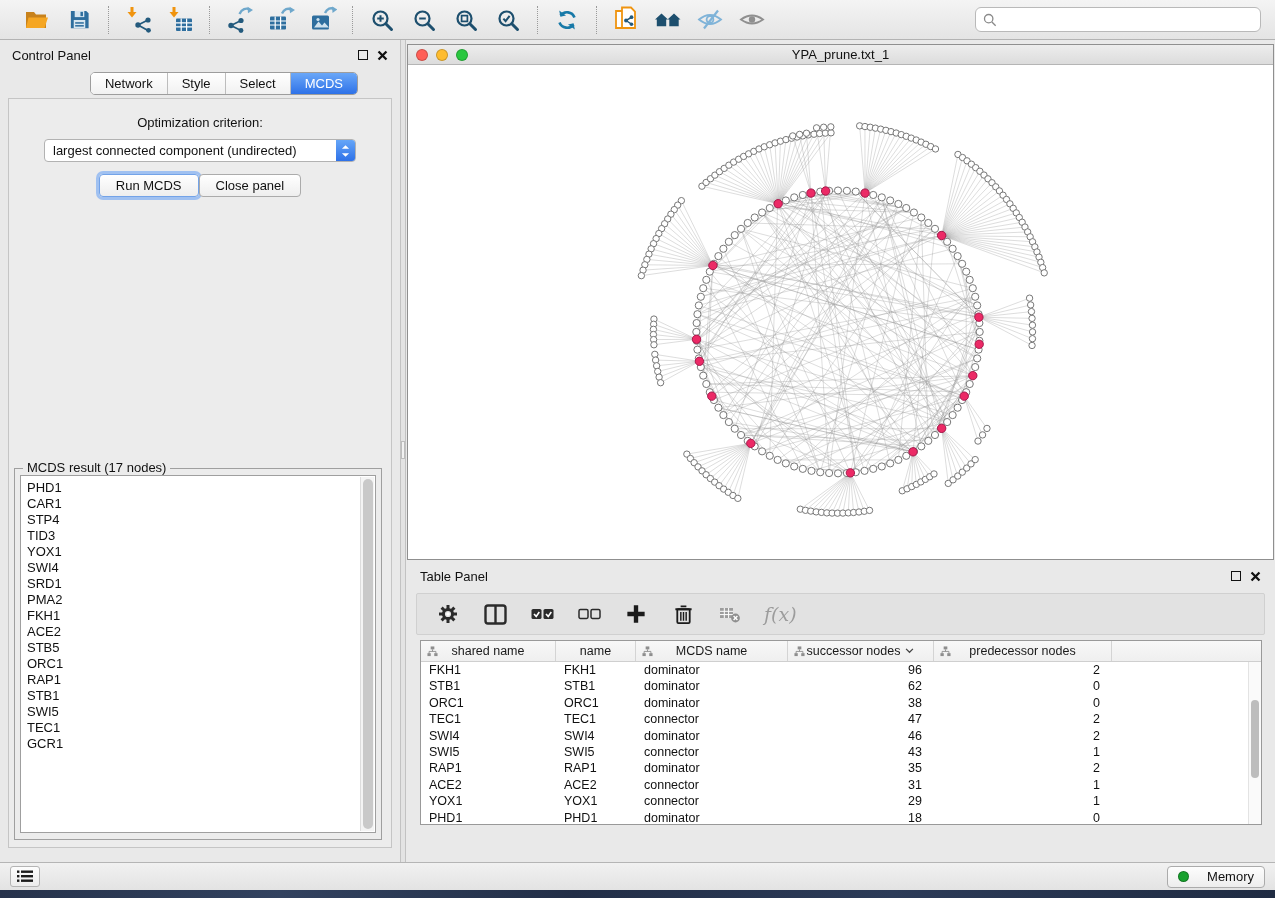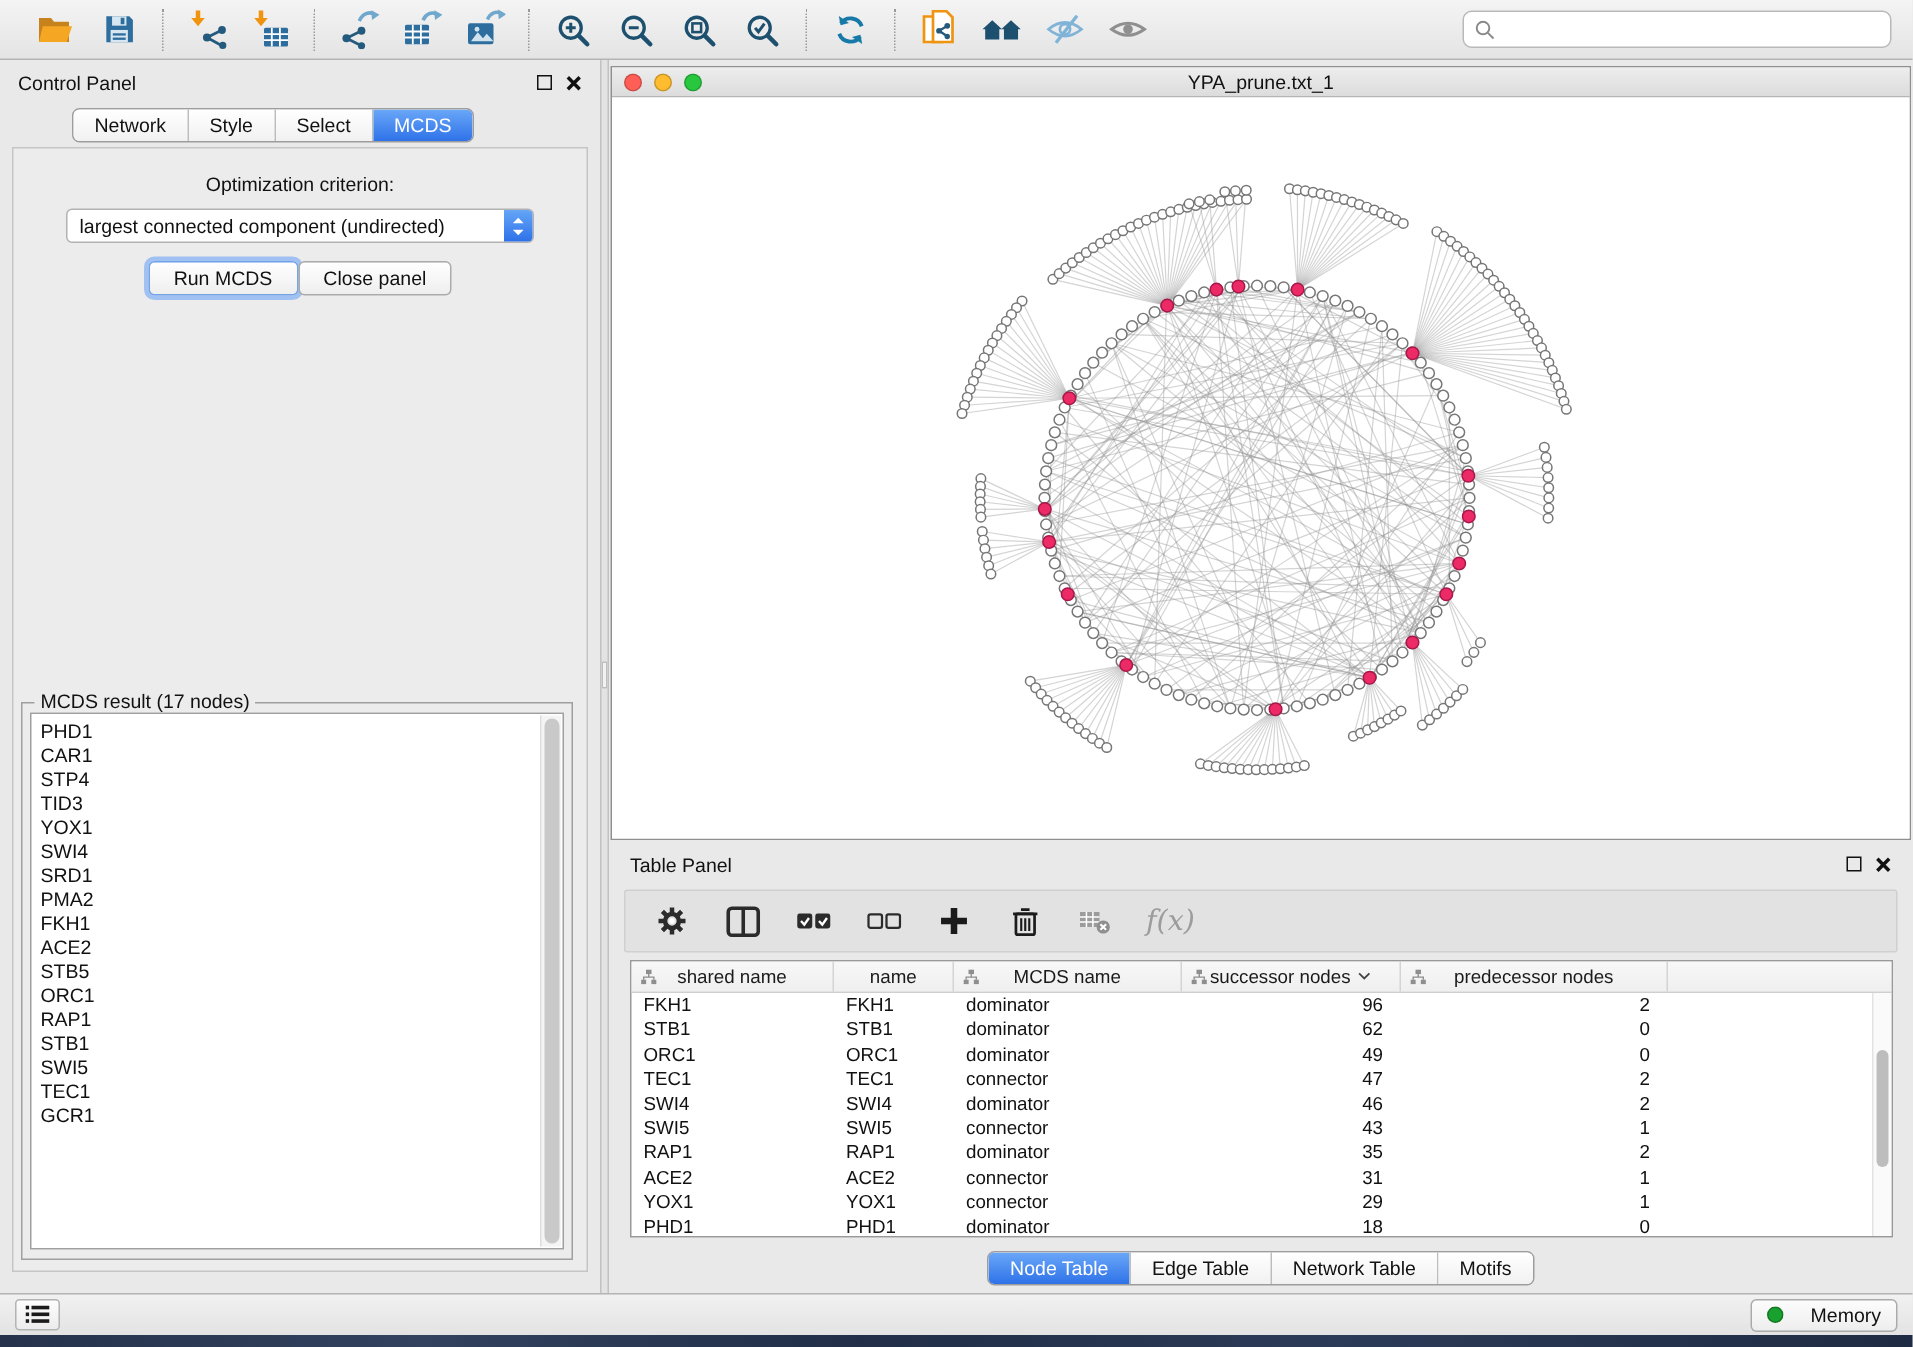--- a/index.html
+++ b/index.html
@@ -21,21 +21,21 @@
   .control-panel { width:400px; height:822px; background:#e9e9e9; position:relative; }
   .v-splitter { width:6px; height:822px; background:#e3e3e3; border-left:1px solid #c2c2c2; border-right:1px solid #c2c2c2; position:relative; }
   .v-splitter .grip { position:absolute; top:401px; left:0; width:4px; height:18px; background:#f2f2f2; border:1px solid #bdbdbd; }
   .right-pane { width:869px; height:822px; display:flex; flex-direction:column; }
 
   
   .cp-titlebar { height:30px; display:flex; align-items:center; padding:0 12px; }
   .cp-title { font-size:13px; color:#111; }
   .panel-btns { margin-left:auto; display:flex; align-items:center; gap:9px; }
   .float-btn { width:10px; height:10px; border:1.6px solid #111; background:transparent; }
-  .cp-tabs { display:flex; margin-top:2px;padding-left:48px; }
+  .cp-tabs { display:flex; justify-content:center; margin-top:2px;padding-left:48px; }
   .seg { display:inline-flex; border:1px solid #9d9d9d; border-radius:5px; overflow:hidden; background:#fff; }
   .seg-tab { font-size:13px; color:#111; padding:3px 14px; border-right:1px solid #bdbdbd; background:linear-gradient(#ffffff,#f1f1f1); }
   .seg-tab:last-child { border-right:none; }
   .seg-tab.selected { background:linear-gradient(#6aa7f8,#2e72e8); color:#fff; }
   .cp-content { position:absolute; left:8px; right:8px; top:58px; bottom:14px;
     background:#ececec; border:1px solid #c5c5c5; }
   .opt-label { text-align:center; font-size:13px; color:#111; margin-top:16px; }
   .dropdown { width:312px; height:23px; margin:9px auto 0; background:#fff; border:1px solid #b2b2b2;
     border-radius:4px; display:flex; align-items:center; font-size:13px; color:#111; padding-left:8px; position:relative; }
   .dropdown .dd-text { flex:1; white-space:nowrap; overflow:hidden; }
@@ -1126,21 +1126,21 @@
               <div class="td" style="width: 135px; text-align: left; padding: 0px 0px 0px 8px;">STB1</div>
               <div class="td" style="width: 80px; text-align: left; padding: 0px 0px 0px 8px;">STB1</div>
               <div class="td" style="width: 152px; text-align: left; padding: 0px 0px 0px 8px;">dominator</div>
               <div class="td" style="width: 146px; text-align: right; padding: 0px 12px 0px 0px;">62</div>
               <div class="td" style="width: 178px; text-align: right; padding: 0px 12px 0px 0px;">0</div>
             </div>
             <div class="trow">
               <div class="td" style="width: 135px; text-align: left; padding: 0px 0px 0px 8px;">ORC1</div>
               <div class="td" style="width: 80px; text-align: left; padding: 0px 0px 0px 8px;">ORC1</div>
               <div class="td" style="width: 152px; text-align: left; padding: 0px 0px 0px 8px;">dominator</div>
-              <div class="td" style="width: 146px; text-align: right; padding: 0px 12px 0px 0px;">49</div>
+              <div class="td" style="width: 146px; text-align: right; padding: 0px 12px 0px 0px;">38</div>
               <div class="td" style="width: 178px; text-align: right; padding: 0px 12px 0px 0px;">0</div>
             </div>
             <div class="trow">
               <div class="td" style="width: 135px; text-align: left; padding: 0px 0px 0px 8px;">TEC1</div>
               <div class="td" style="width: 80px; text-align: left; padding: 0px 0px 0px 8px;">TEC1</div>
               <div class="td" style="width: 152px; text-align: left; padding: 0px 0px 0px 8px;">connector</div>
               <div class="td" style="width: 146px; text-align: right; padding: 0px 12px 0px 0px;">47</div>
               <div class="td" style="width: 178px; text-align: right; padding: 0px 12px 0px 0px;">2</div>
             </div>
             <div class="trow">
@@ -1181,28 +1181,20 @@
             <div class="trow">
               <div class="td" style="width: 135px; text-align: left; padding: 0px 0px 0px 8px;">PHD1</div>
               <div class="td" style="width: 80px; text-align: left; padding: 0px 0px 0px 8px;">PHD1</div>
               <div class="td" style="width: 152px; text-align: left; padding: 0px 0px 0px 8px;">dominator</div>
               <div class="td" style="width: 146px; text-align: right; padding: 0px 12px 0px 0px;">18</div>
               <div class="td" style="width: 178px; text-align: right; padding: 0px 12px 0px 0px;">0</div>
             </div>
           </div>
         <div class="table-scroll">
             <div class="thumb"></div>
-          </div>
-      </div>
-      <div class="tp-tabs">
-        <div class="seg" id="tp-seg">
-            <div class="seg-tab selected">Node Table</div>
-            <div class="seg-tab">Edge Table</div>
-            <div class="seg-tab">Network Table</div>
-            <div class="seg-tab">Motifs</div>
           </div>
       </div>
     </div>
   </div>
 </div>
 
 <div class="statusbar">
   <div class="list-btn">
     <svg width="16" height="13" viewBox="0 0 16 13">
         <g fill="#1b1b1b">

